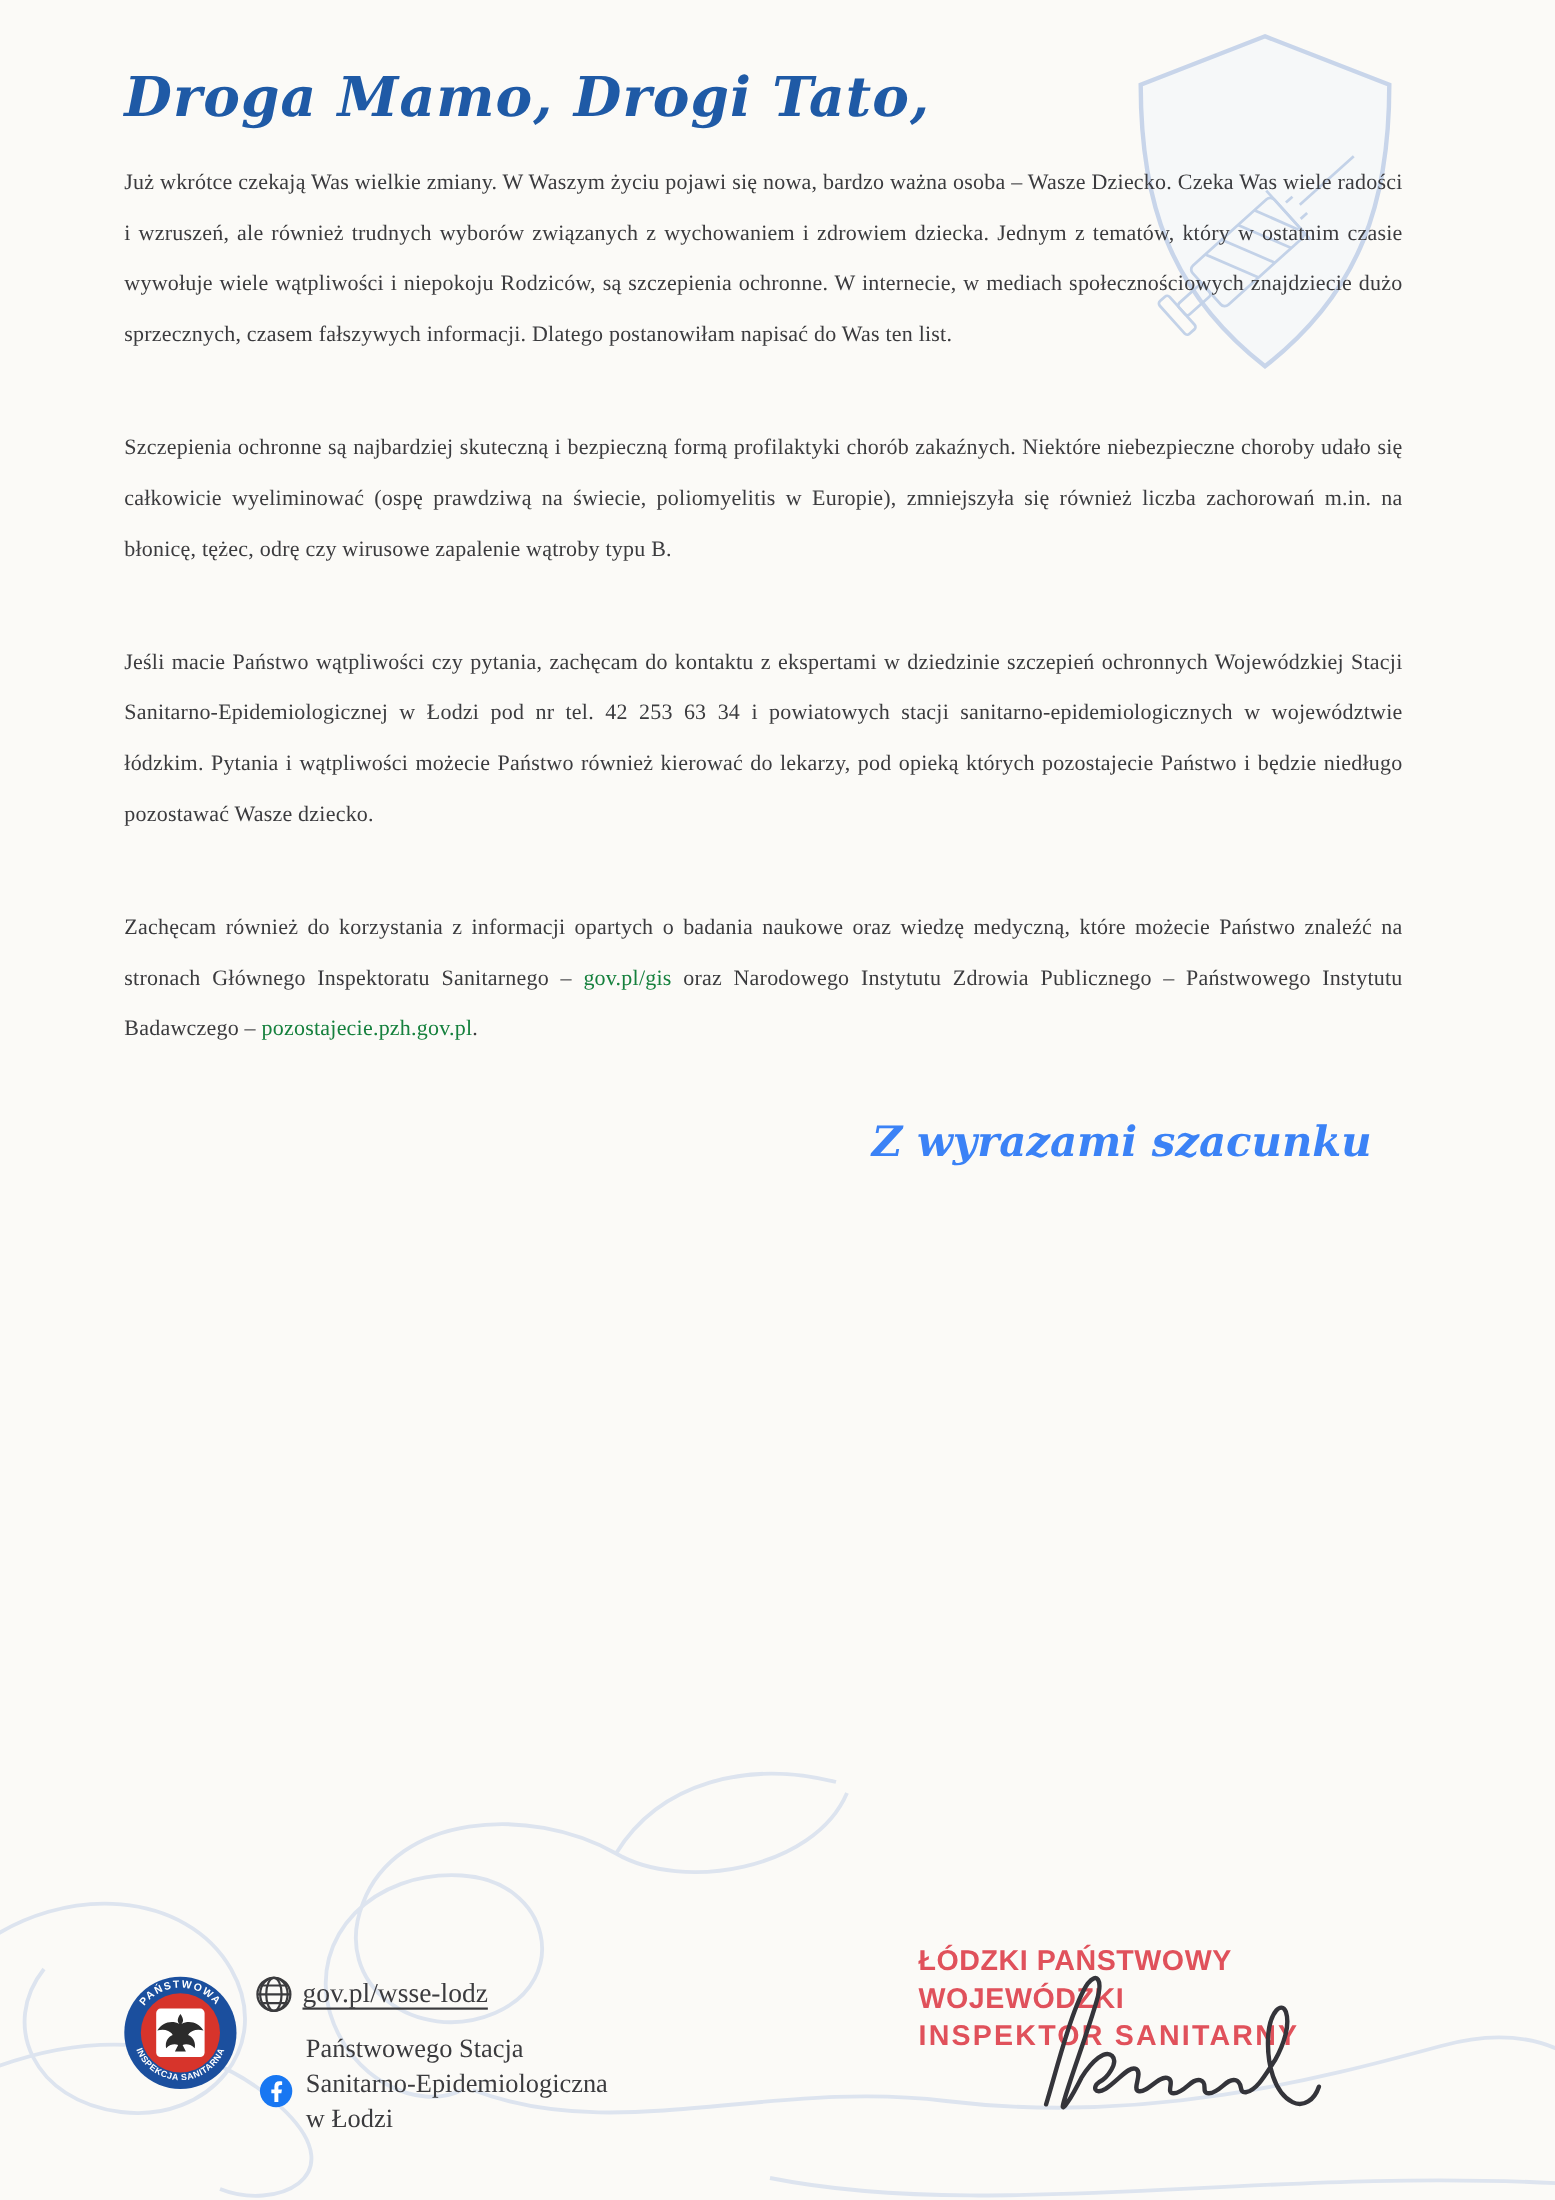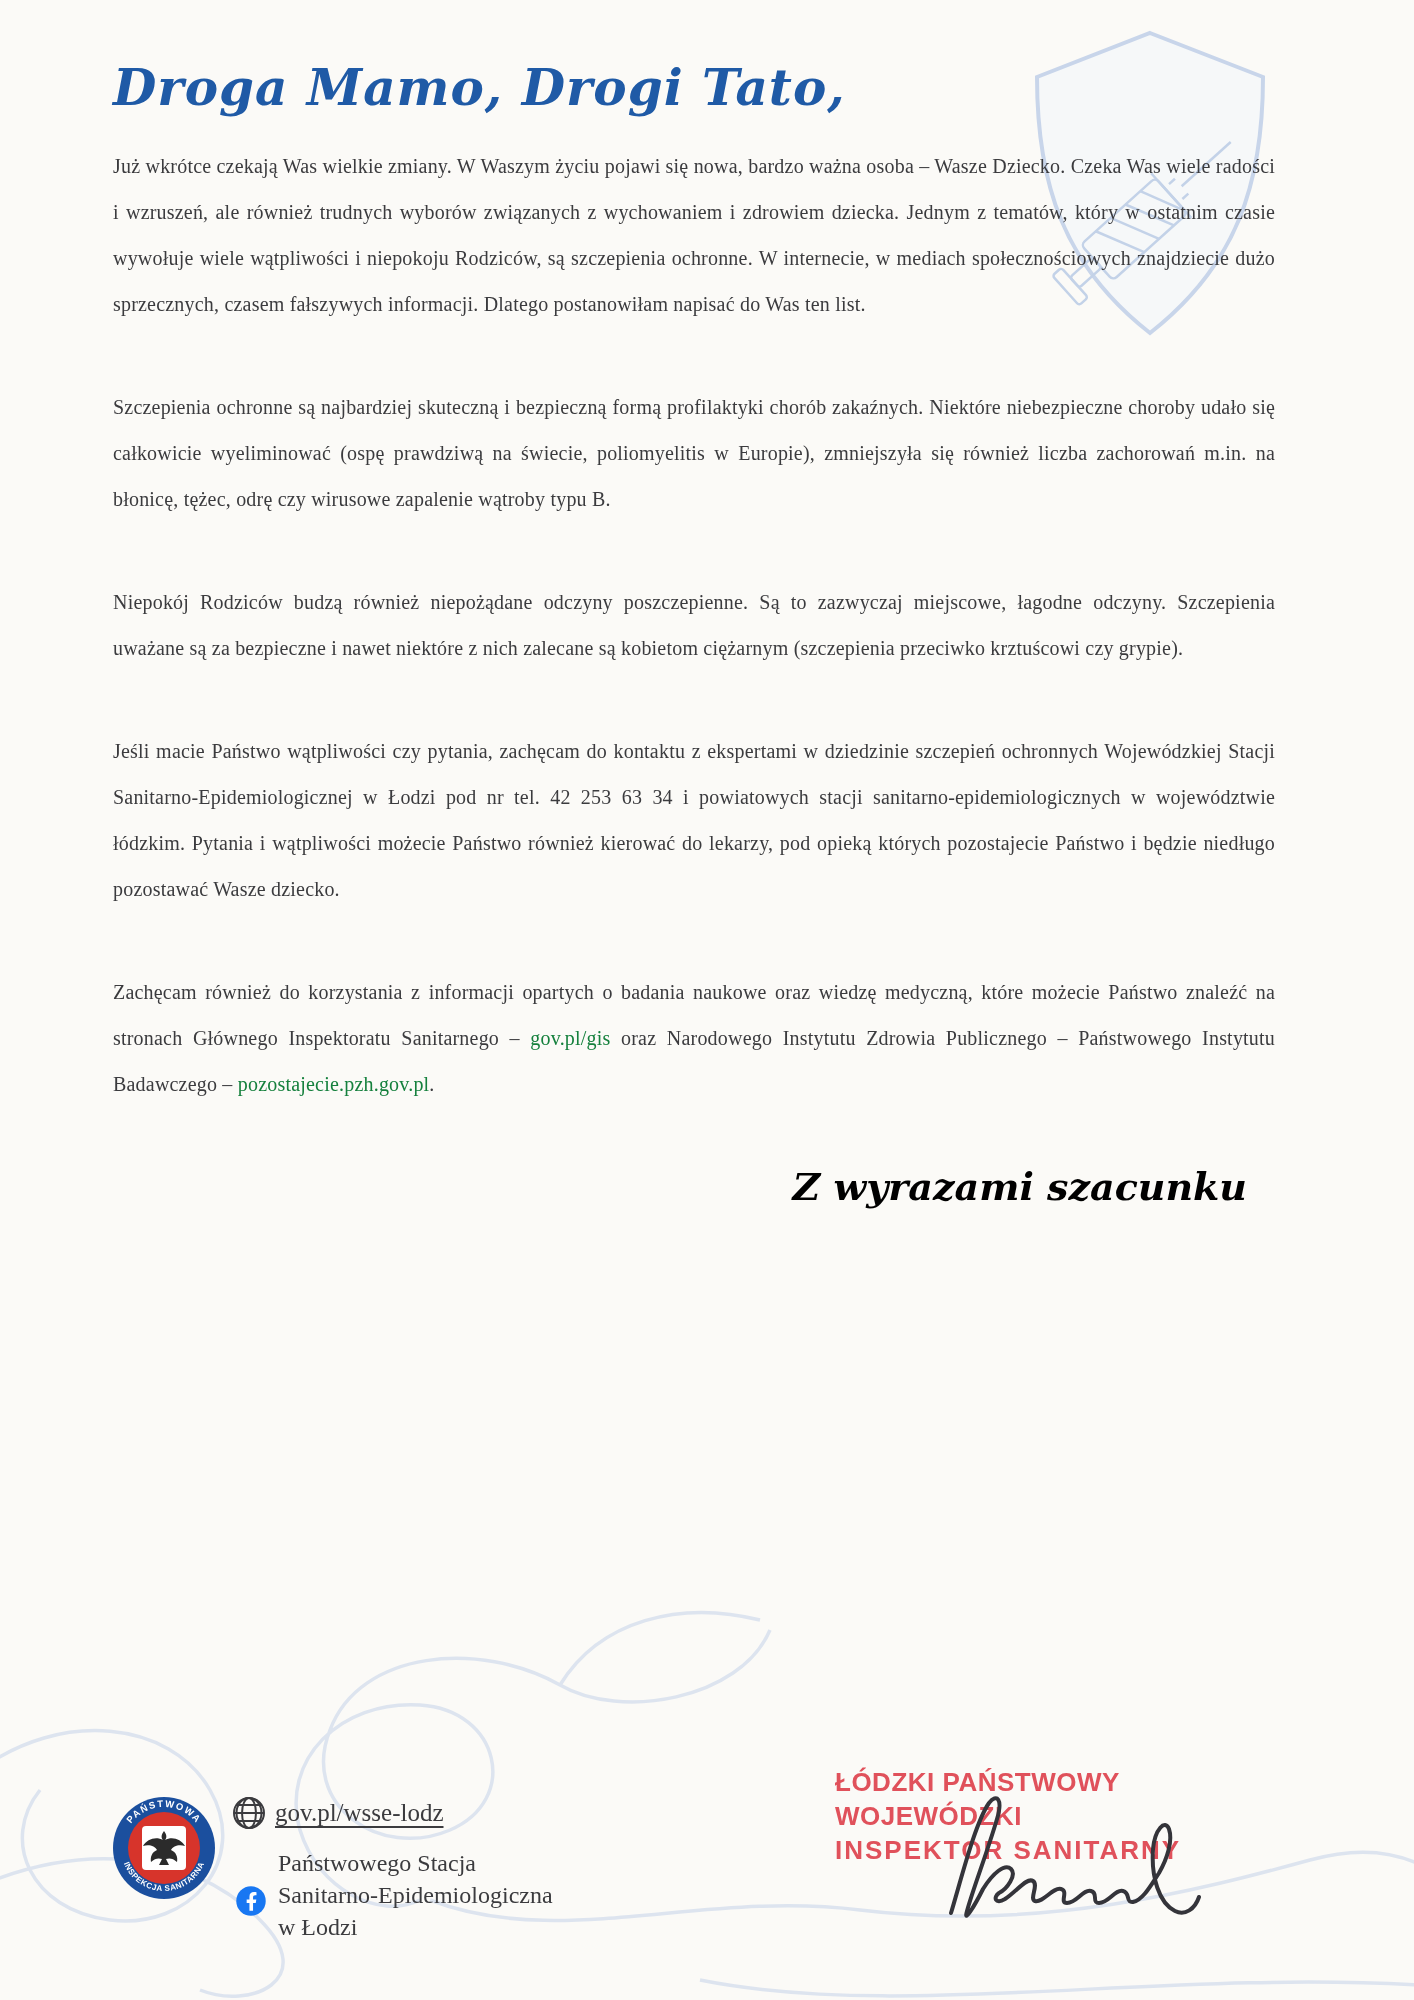--- a/index.html
+++ b/index.html
@@ -32,21 +32,21 @@
     color:#3b3b3e;
     margin-bottom:57px;
     letter-spacing:0.2px;
   }
   .para a {
     color:#15803d; text-underline-offset:4px; cursor:pointer;
   }
   .closing {
     font-family:"DejaVu Serif", serif;
     font-style:italic; font-weight:700;
-    font-size:38px; color:#000000;
+    font-size:38px; color:#3b82f6;
     text-align:right;
     padding-right:28px;
     margin-top:12px;
   }
   
   .logo-wrap { position:absolute; left:111px; top:1795px; z-index:2; }
   .contact { position:absolute; left:231px; top:1795px; z-index:2; }
   .contact-row { display:flex; align-items:center; gap:8px; }
   .website-link {
     font-size:25px; color:#3b3b3e;
@@ -108,21 +108,20 @@
       <path d="M560,95 C600,30 680,10 760,30"></path>
       <path d="M700,390 C900,430 1150,380 1420,395"></path>
     </g>
   </svg>
 
   <div class="content">
     <h1 class="title">Droga Mamo, Drogi Tato,</h1>
 
     <p class="para">Już wkrótce czekają Was wielkie zmiany. W Waszym życiu pojawi się nowa, bardzo ważna osoba – Wasze Dziecko. Czeka Was wiele radości i wzruszeń, ale również trudnych wyborów związanych z wychowaniem i zdrowiem dziecka. Jednym z tematów, który w ostatnim czasie wywołuje wiele wątpliwości i niepokoju Rodziców, są szczepienia ochronne. W internecie, w mediach społecznościowych znajdziecie dużo sprzecznych, czasem fałszywych informacji. Dlatego postanowiłam napisać do Was ten list.</p>
     <p class="para">Szczepienia ochronne są najbardziej skuteczną i bezpieczną formą profilaktyki chorób zakaźnych. Niektóre niebezpieczne choroby udało się całkowicie wyeliminować (ospę prawdziwą na świecie, poliomyelitis w Europie), zmniejszyła się również liczba zachorowań m.in. na błonicę, tężec, odrę czy wirusowe zapalenie wątroby typu B.</p>
-    <p class="para">Niepokój Rodziców budzą również niepożądane odczyny poszczepienne. Są to zazwyczaj miejscowe, łagodne odczyny. Szczepienia uważane są za bezpieczne i nawet niektóre z nich zalecane są kobietom ciężarnym (szczepienia przeciwko krztuścowi czy grypie).</p>
     <p class="para">Jeśli macie Państwo wątpliwości czy pytania, zachęcam do kontaktu z ekspertami w dziedzinie szczepień ochronnych Wojewódzkiej Stacji Sanitarno-Epidemiologicznej w Łodzi pod nr tel. 42 253 63 34 i powiatowych stacji sanitarno-epidemiologicznych w województwie łódzkim. Pytania i wątpliwości możecie Państwo również kierować do lekarzy, pod opieką których pozostajecie Państwo i będzie niedługo pozostawać Wasze dziecko.</p>
 
     <p class="para"><span>Zachęcam również do korzystania z informacji opartych o badania naukowe oraz wiedzę medyczną, które możecie Państwo znaleźć na stronach Głównego Inspektoratu Sanitarnego – </span><a>gov.pl/gis</a><span> oraz Narodowego Instytutu Zdrowia Publicznego – Państwowego Instytutu Badawczego – </span><a>pozostajecie.pzh.gov.pl</a><span>.</span></p>
 
     <div class="closing">Z wyrazami szacunku</div>
   </div>
 
   <div class="logo-wrap">
     <svg width="106" height="106" viewBox="0 0 106 106">
       <defs>

